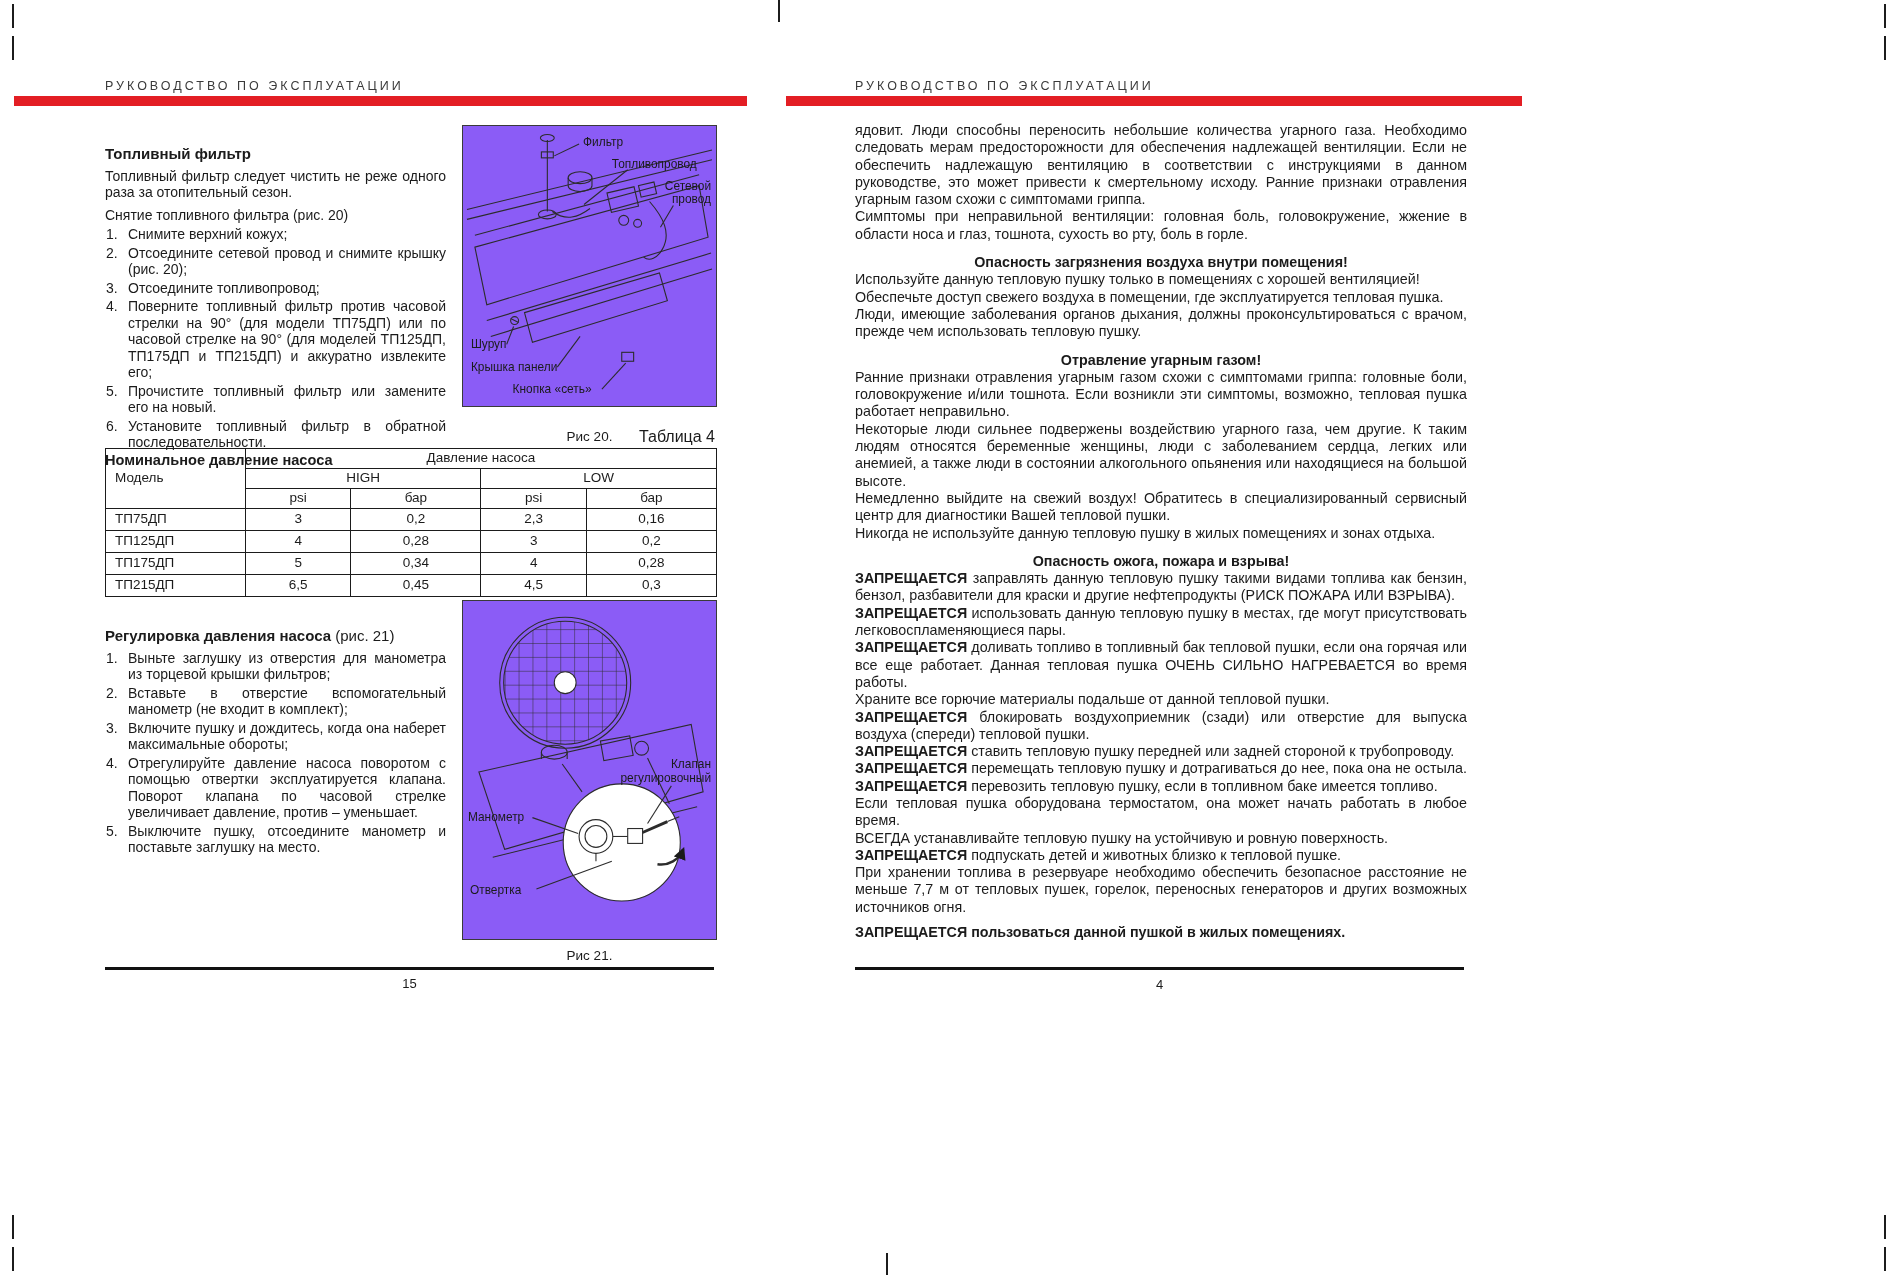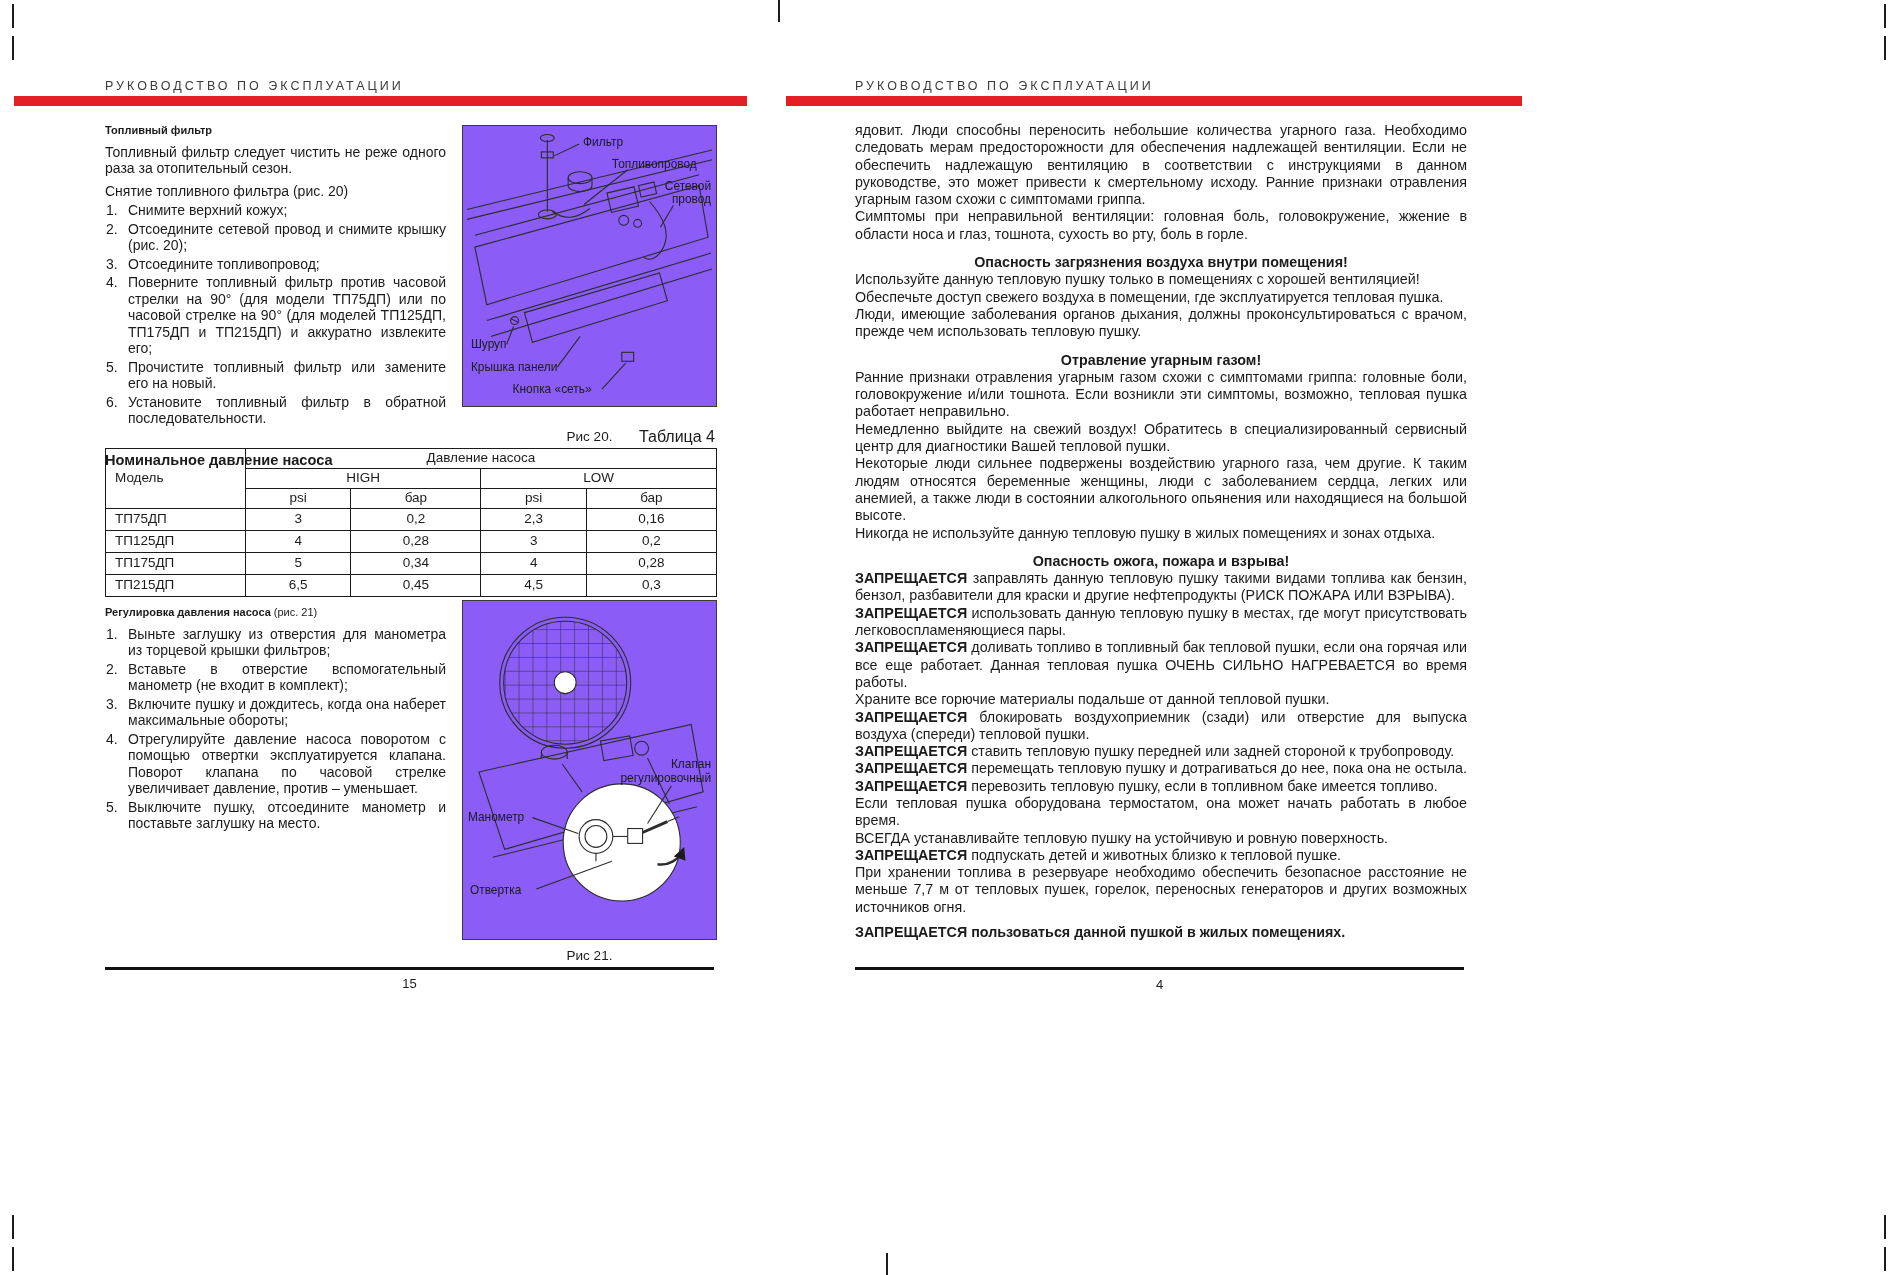--- a/index.html
+++ b/index.html
@@ -14,21 +14,21 @@
   .runhead { position:absolute; top:79px; font-size:12.5px; letter-spacing:3px; color:#3a3a3a; white-space:nowrap; }
   .redbar { position:absolute; top:96px; height:10px; background:#e31e24; }
 
   
   .page { position:absolute; top:122px; width:612px; height:895px; font-size:14px; }
   .page-left  { left:105px; line-height:16.5px; }
   .page-right { left:855px; font-size:14.3px; line-height:17.3px; text-align:justify; }
 
   
   .lcol { width:341px; text-align:justify; }
-  .sec-title { font-size:11px; font-weight:bold; text-align:left; margin-bottom:5px; }
+  .sec-title { font-size:15px; font-weight:bold; text-align:left; margin-bottom:5px;margin-top:24px; }
   .sec-title .norm { font-weight:normal; }
   .intro { margin-bottom:6px; }
   .subt { margin-bottom:3px; }
   ol.steps { list-style:none; counter-reset:n; }
   ol.steps li { counter-increment:n; position:relative; padding-left:23px; margin-bottom:2px; }
   ol.steps li::before { content:counter(n) "."; position:absolute; left:1px; }
 
   .figbox { position:absolute; border:1.5px solid #3a3a3a; background:#8b5cf6; }
   .fig20 { left:357px; top:3px;   width:255px; height:282px; }
   .fig21 { left:357px; top:478px; width:255px; height:340px; }
@@ -251,22 +251,22 @@
       <p>ядовит. Люди способны переносить небольшие количества угарного газа. Необходимо следовать мерам предосторожности для обеспечения надлежащей вентиляции. Если не обеспечить надлежащую вентиляцию в соответствии с инструкциями в данном руководстве, это может привести к смертельному исходу. Ранние признаки отравления угарным газом схожи с симптомами гриппа.</p>
       <p>Симптомы при неправильной вентиляции: головная боль, головокружение, жжение в области носа и глаз, тошнота, сухость во рту, боль в горле.</p>
 
       <p class="hd">Опасность загрязнения воздуха внутри помещения!</p>
       <p>Используйте данную тепловую пушку только в помещениях с хорошей вентиляцией!</p>
       <p>Обеспечьте доступ свежего воздуха в помещении, где эксплуатируется тепловая пушка.</p>
       <p>Люди, имеющие заболевания органов дыхания, должны проконсультироваться с врачом, прежде чем использовать тепловую пушку.</p>
 
       <p class="hd">Отравление угарным газом!</p>
       <p>Ранние признаки отравления угарным газом схожи с симптомами гриппа: головные боли, головокружение и/или тошнота. Если возникли эти симптомы, возможно, тепловая пушка работает неправильно.</p>
+      <p>Некоторые люди сильнее подвержены воздействию угарного газа, чем другие. К таким людям относятся беременные женщины, люди с заболеванием сердца, легких или анемией, а также люди в состоянии алкогольного опьянения или находящиеся на большой высоте.</p>
       <p>Немедленно выйдите на свежий воздух! Обратитесь в специализированный сервисный центр для диагностики Вашей тепловой пушки.</p>
-      <p>Некоторые люди сильнее подвержены воздействию угарного газа, чем другие. К таким людям относятся беременные женщины, люди с заболеванием сердца, легких или анемией, а также люди в состоянии алкогольного опьянения или находящиеся на большой высоте.</p>
       <p>Никогда не используйте данную тепловую пушку в жилых помещениях и зонах отдыха.</p>
 
       <p class="hd">Опасность ожога, пожара и взрыва!</p>
       <p><span class="bd">ЗАПРЕЩАЕТСЯ</span><span> заправлять данную тепловую пушку такими видами топлива как бензин, бензол, разбавители для краски и другие нефтепродукты (РИСК ПОЖАРА ИЛИ ВЗРЫВА).</span></p>
       <p><span class="bd">ЗАПРЕЩАЕТСЯ</span><span> использовать данную тепловую пушку в местах, где могут присутствовать легковоспламеняющиеся пары.</span></p>
       <p><span class="bd">ЗАПРЕЩАЕТСЯ</span><span> доливать топливо в топливный бак тепловой пушки, если она горячая или все еще работает. Данная тепловая пушка ОЧЕНЬ СИЛЬНО НАГРЕВАЕТСЯ во время работы.</span></p>
       <p><span class="bd"></span><span>Храните все горючие материалы подальше от данной тепловой пушки.</span></p>
       <p><span class="bd">ЗАПРЕЩАЕТСЯ</span><span> блокировать воздухоприемник (сзади) или отверстие для выпуска воздуха (спереди) тепловой пушки.</span></p>
       <p><span class="bd">ЗАПРЕЩАЕТСЯ</span><span> ставить тепловую пушку передней или задней стороной к трубопроводу.</span></p>
       <p><span class="bd">ЗАПРЕЩАЕТСЯ</span><span> перемещать тепловую пушку и дотрагиваться до нее, пока она не остыла.</span></p>

